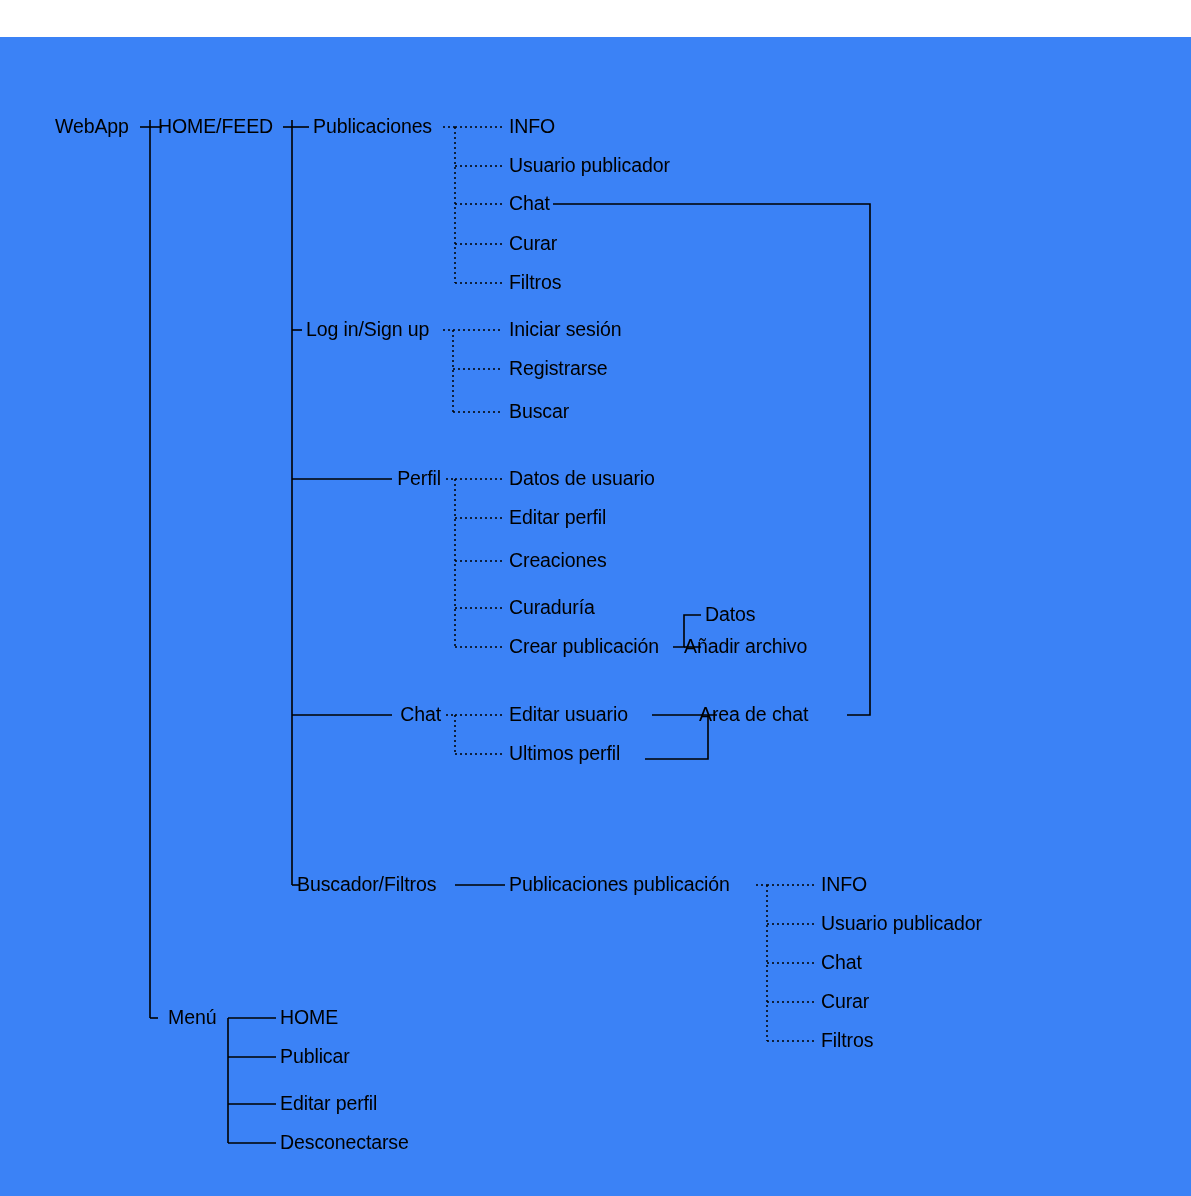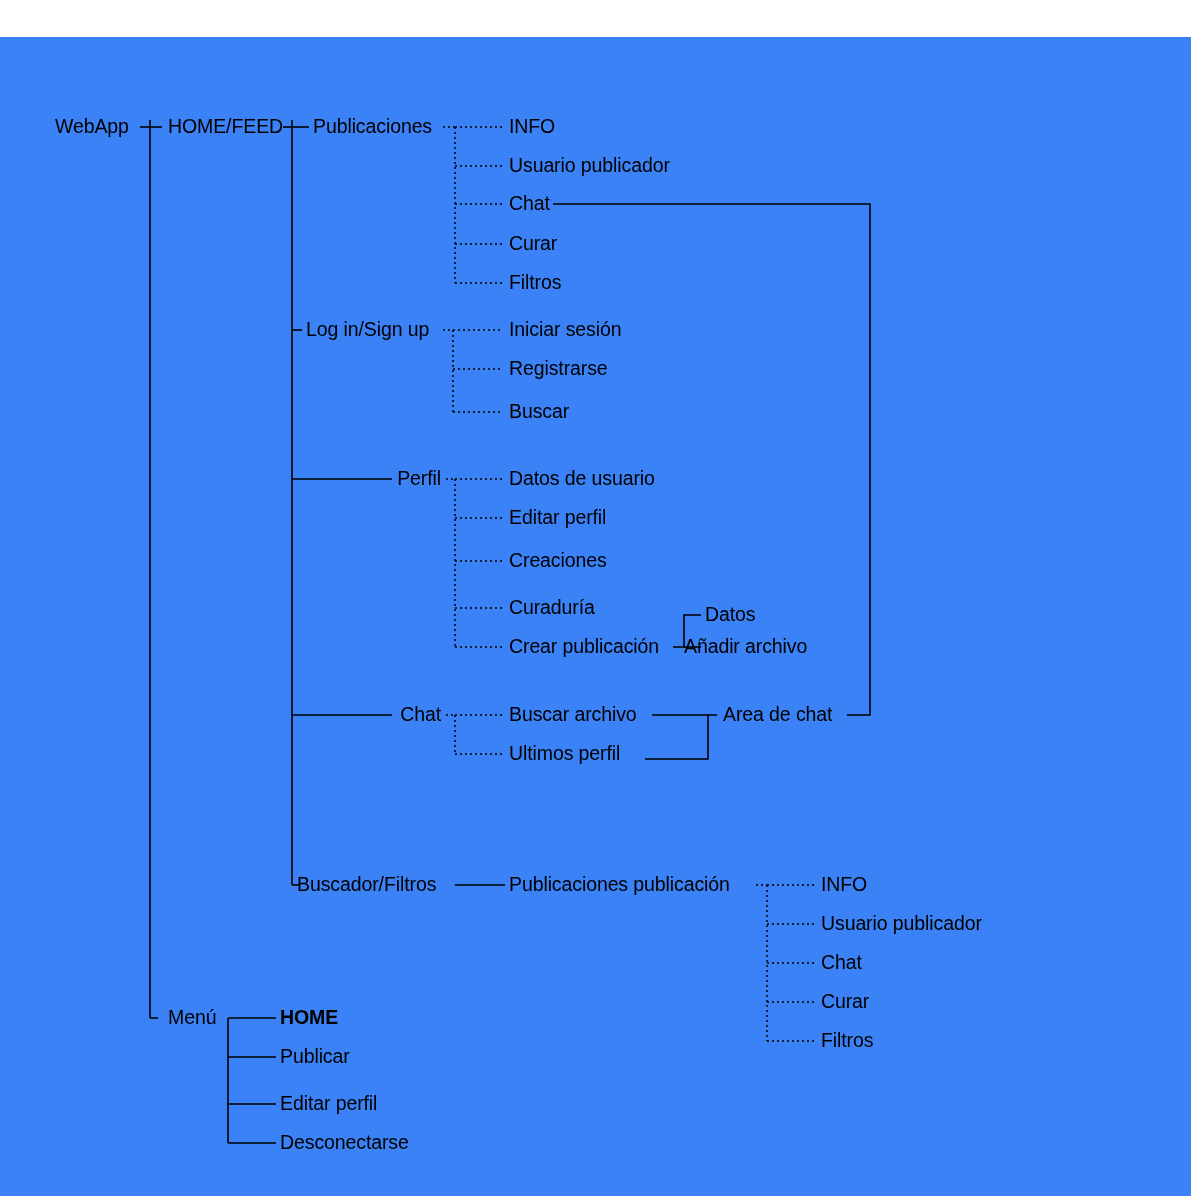--- a/index.html
+++ b/index.html
@@ -95,49 +95,49 @@
         <path d="M 767 848 L 815 848"></path>
         <path d="M 767 887 L 815 887"></path>
         <path d="M 767 926 L 815 926"></path>
         <path d="M 767 965 L 815 965"></path>
         <path d="M 767 1004 L 815 1004"></path>
         <path d="M 756 848 L 767 848"></path>
       </g>
   </svg>
   <div id="labels-layer">
       <div class="node-label" style="left: 55px; top: 90px;">WebApp</div>
-      <div class="node-label" style="left: 168px; top: 90px; text-align: center;">HOME/FEED</div>
+      <div class="node-label" style="left: 158px; top: 90px; text-align: center;">HOME/FEED</div>
       <div class="node-label" style="left: 313px; top: 90px;">Publicaciones</div>
       <div class="node-label" style="left: 509px; top: 90px;">INFO</div>
       <div class="node-label" style="left: 509px; top: 129px;">Usuario publicador</div>
       <div class="node-label" style="left: 509px; top: 167px;">Chat</div>
       <div class="node-label" style="left: 509px; top: 207px;">Curar</div>
       <div class="node-label" style="left: 509px; top: 246px;">Filtros</div>
       <div class="node-label" style="left: 306px; top: 293px;">Log in/Sign up</div>
       <div class="node-label" style="left: 509px; top: 293px;">Iniciar sesión</div>
       <div class="node-label" style="left: 509px; top: 332px;">Registrarse</div>
       <div class="node-label" style="left: 509px; top: 375px;">Buscar</div>
       <div class="node-label anchor-end" style="left: 441px; top: 442px;">Perfil</div>
       <div class="node-label" style="left: 509px; top: 442px;">Datos de usuario</div>
       <div class="node-label" style="left: 509px; top: 481px;">Editar perfil</div>
       <div class="node-label" style="left: 509px; top: 524px;">Creaciones</div>
       <div class="node-label" style="left: 509px; top: 571px; text-align: right;">Curaduría</div>
       <div class="node-label" style="left: 509px; top: 610px;">Crear publicación</div>
       <div class="node-label" style="left: 705px; top: 578px;">Datos</div>
       <div class="node-label" style="left: 684px; top: 610px;">Añadir archivo</div>
       <div class="node-label anchor-end" style="left: 441px; top: 678px;">Chat</div>
-      <div class="node-label" style="left: 509px; top: 678px;">Buscar archivo</div>
+      <div class="node-label" style="left: 509px; top: 678px;">Editar usuario</div>
       <div class="node-label" style="left: 509px; top: 717px;">Ultimos perfil</div>
-      <div class="node-label" style="left: 723px; top: 678px; text-align: center;">Area de chat</div>
+      <div class="node-label" style="left: 699px; top: 678px; text-align: center;">Area de chat</div>
       <div class="node-label" style="left: 297px; top: 848px;">Buscador/Filtros</div>
       <div class="node-label" style="left: 509px; top: 848px;">Publicaciones publicación</div>
       <div class="node-label" style="left: 821px; top: 848px;">INFO</div>
       <div class="node-label" style="left: 821px; top: 887px;">Usuario publicador</div>
       <div class="node-label" style="left: 821px; top: 926px;">Chat</div>
       <div class="node-label" style="left: 821px; top: 965px;">Curar</div>
       <div class="node-label" style="left: 821px; top: 1004px;">Filtros</div>
       <div class="node-label" style="left: 168px; top: 981px;">Menú</div>
-      <div class="node-label" style="left: 280px; top: 981px; font-weight: bold;">HOME</div>
+      <div class="node-label" style="left: 280px; top: 981px;">HOME</div>
       <div class="node-label" style="left: 280px; top: 1020px;">Publicar</div>
       <div class="node-label" style="left: 280px; top: 1067px;">Editar perfil</div>
       <div class="node-label" style="left: 280px; top: 1106px;">Desconectarse</div>
     </div>
 </div>
 
 </body></html>

